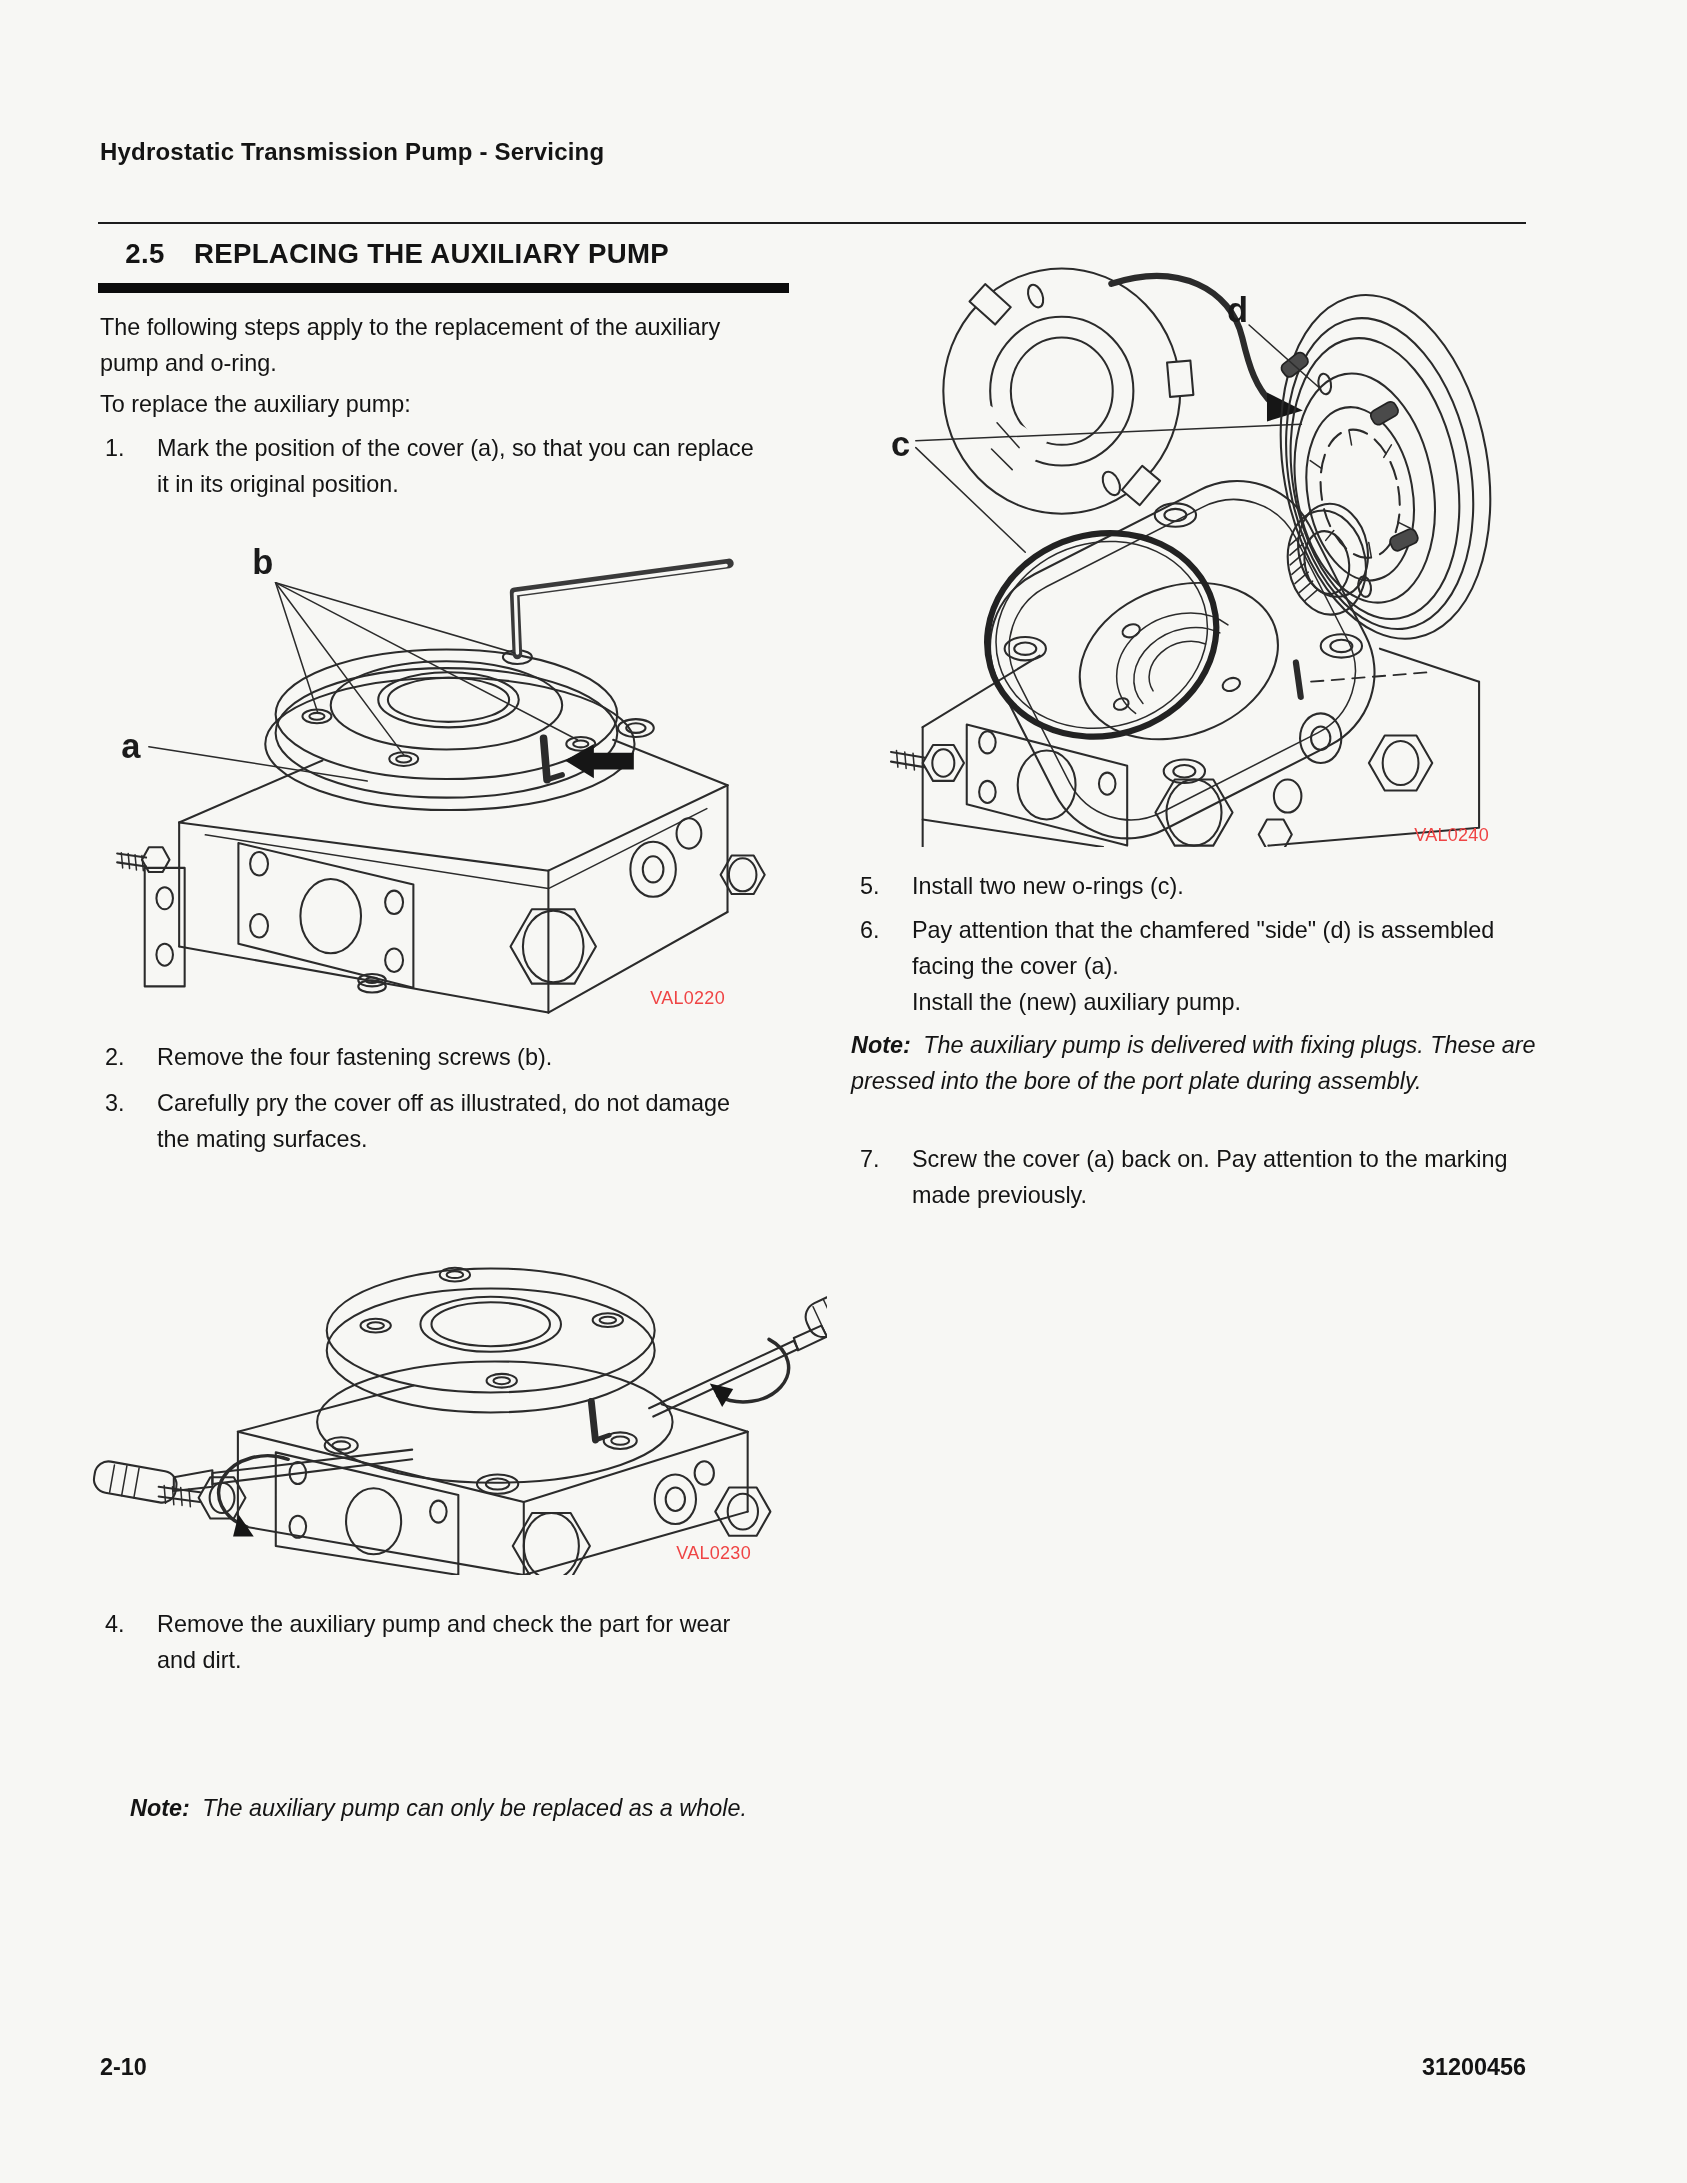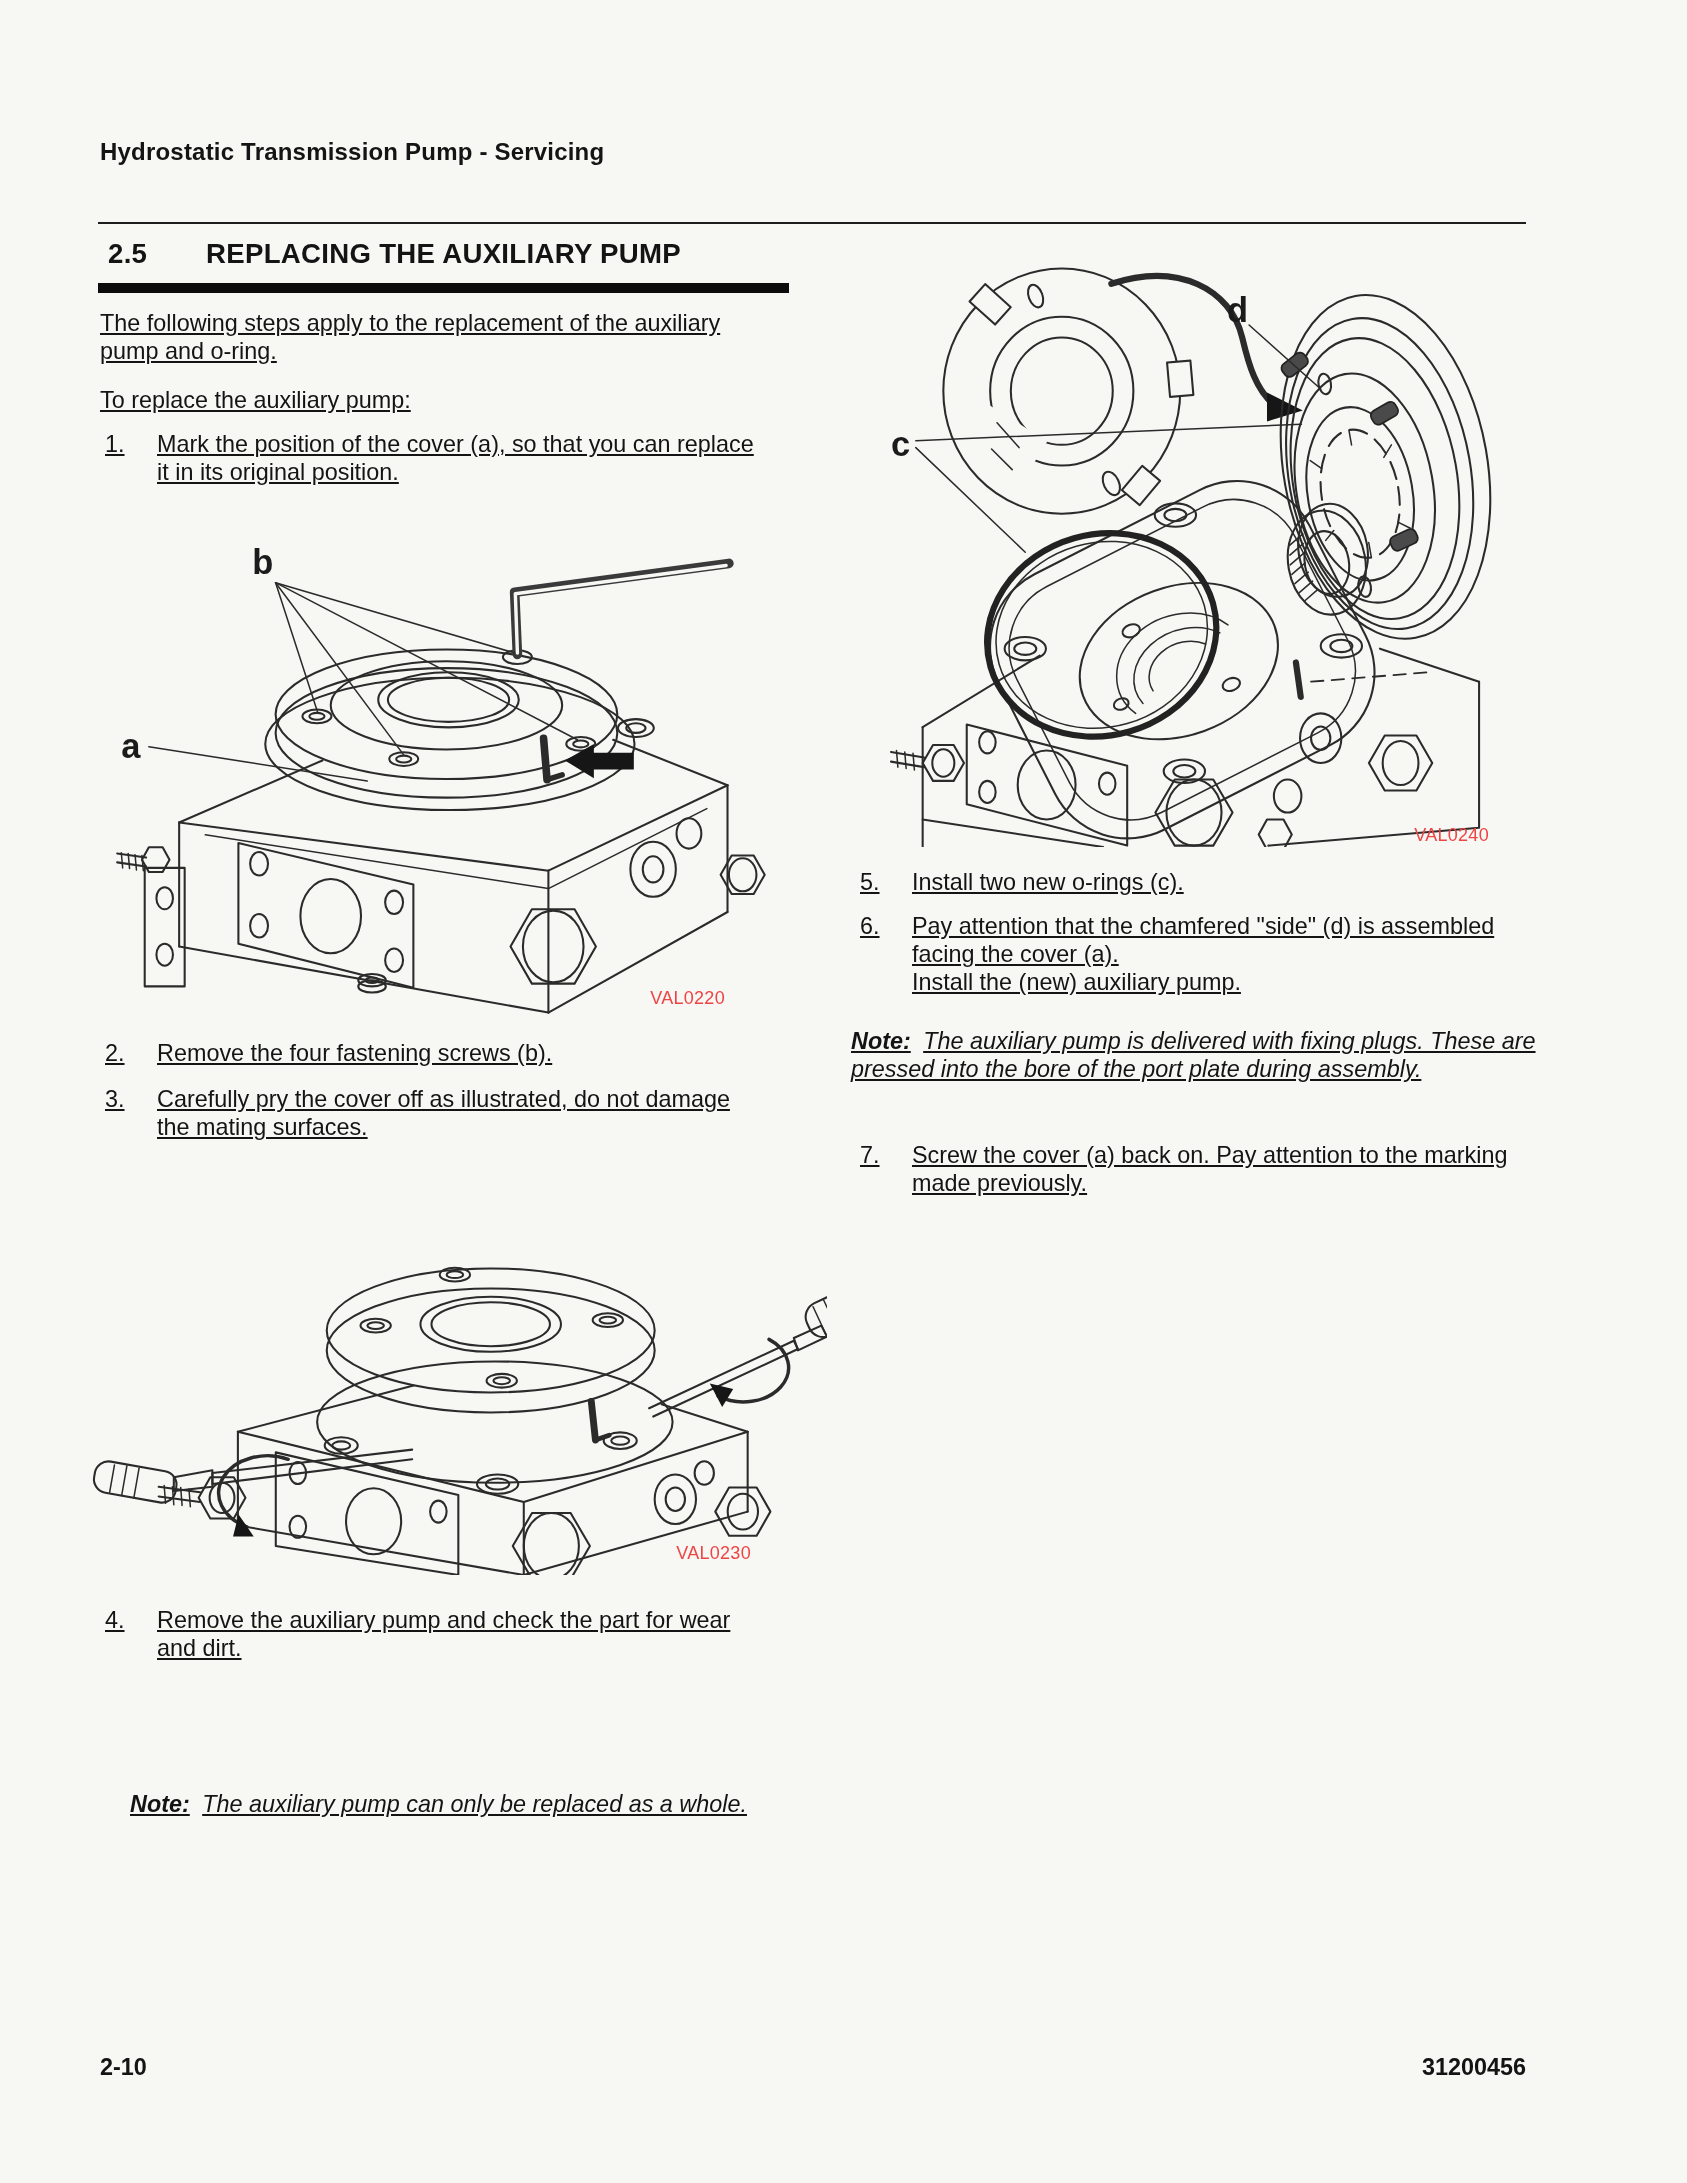--- a/index.html
+++ b/index.html
@@ -17,28 +17,28 @@
   }
   .abs{position:absolute;}
   .hdr{
     left:100px;top:138px;
     font-size:24px;font-weight:bold;letter-spacing:0.2px;
   }
   .rule{
     left:98px;top:222px;width:1428px;height:2.1px;background:#1d1d1d;
   }
   .sec{
-    left:108px;top:238px;display:flex;
-    font-size:27.6px;font-weight:bold;letter-spacing:0.3px;
+    left:96px;top:238px;display:flex;
+    font-size:27.6px;font-weight:bold;letter-spacing:0.3px;text-align:center;
   }
   .sec .sec-num{width:98px;flex:none;}
   .bar{
     left:98px;top:283px;width:691px;height:10.3px;background:#0c0c0c;
   }
-  .body-txt{font-size:23.4px;line-height:28px;text-decoration:underline;}
+  .body-txt{font-size:23.4px;line-height:36px;}
   .p1{left:100px;top:309px;width:624px;}
   .p2{left:100px;top:386px;width:624px;}
   .step{display:flex;}
   .step .num{width:43px;flex:none;}
   .step .txt{width:603px;margin-left:9px;}
   .step .txt span{display:block;}
   .s1{left:105px;top:430px;}
   .s2{left:105px;top:1039px;}
   .s3{left:105px;top:1085px;}
   .s4{left:105px;top:1606px;}

